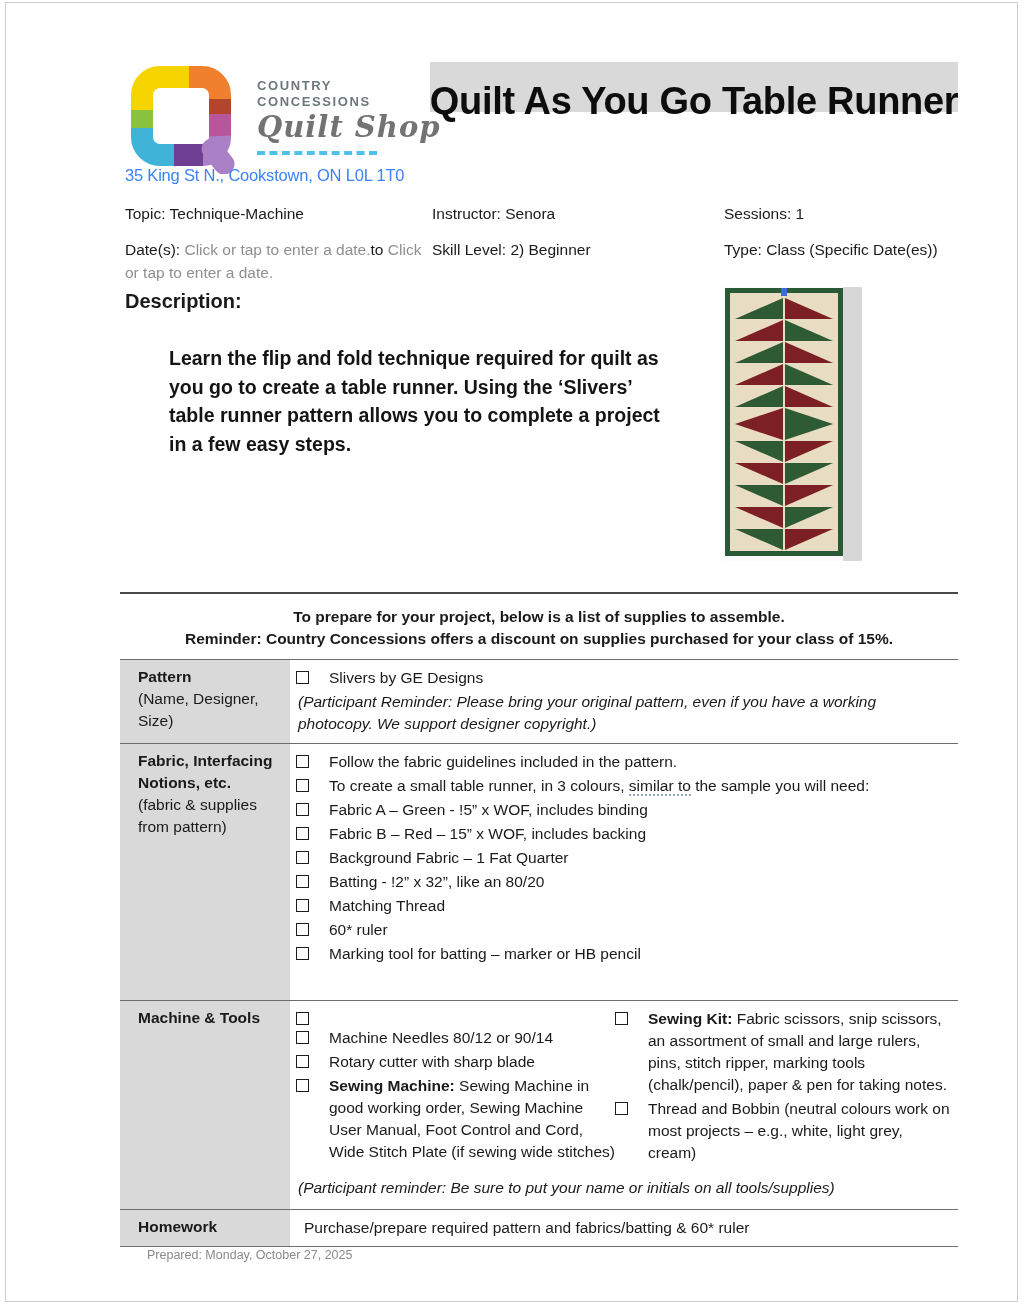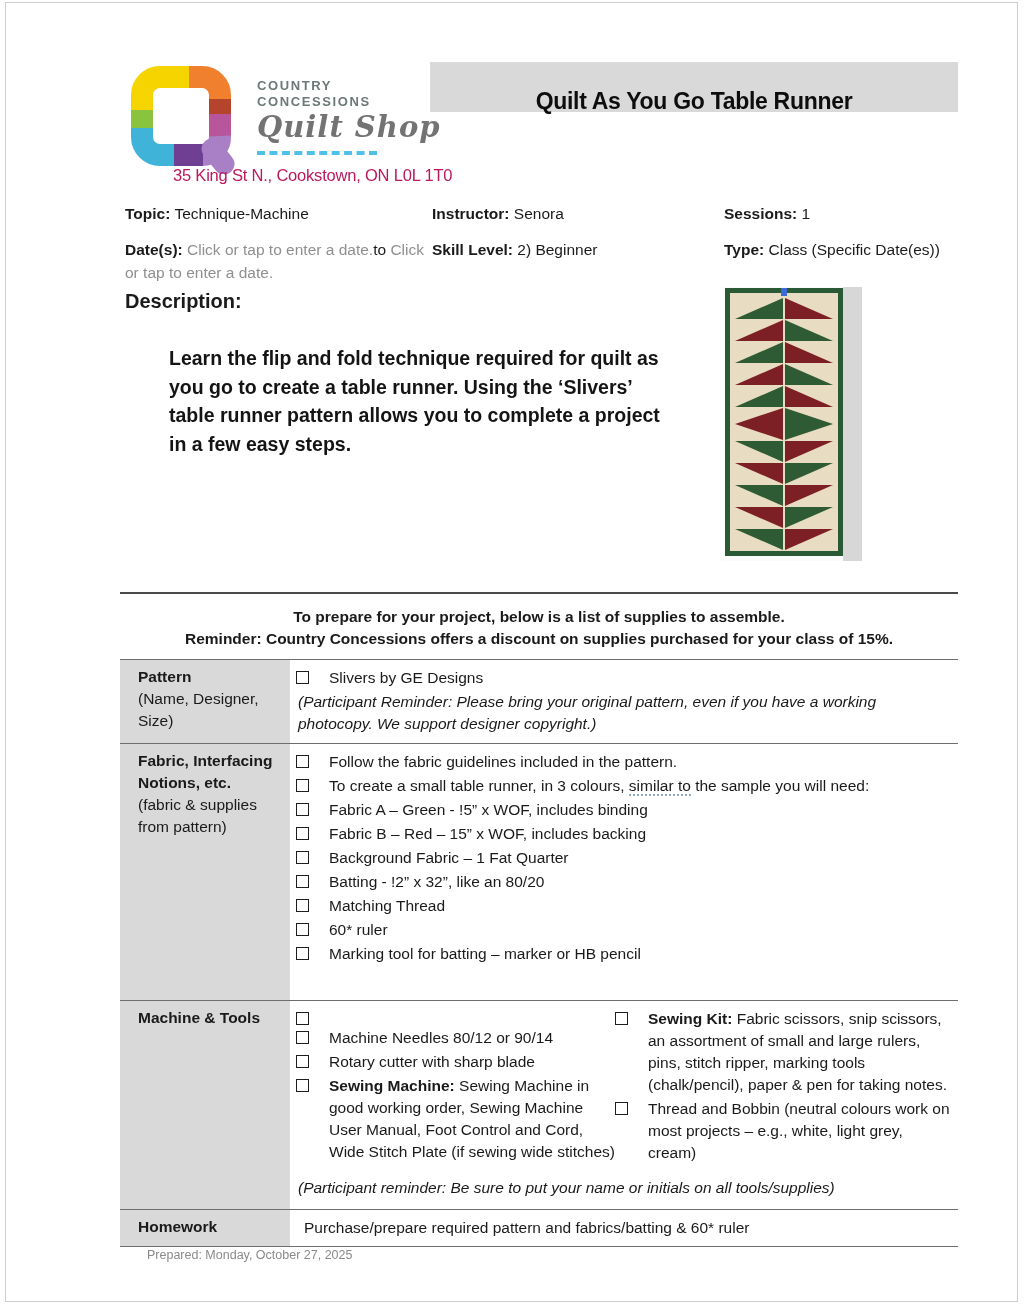--- a/index.html
+++ b/index.html
@@ -12,34 +12,34 @@
   
   .logo-wrap { position:absolute; left:131px; top:66px; width:330px; }
   .logo-row { display:flex; align-items:flex-start; }
   .q-mark { width:118px; height:108px; }
   .brand-text { margin-left:8px; padding-top:12px; }
   .brand-name { color:#6d7878; font-weight:bold; font-size:13px; letter-spacing:1.6px;
                 line-height:16px; }
   .brand-script { font-family:"DejaVu Serif", serif; font-style:italic; font-weight:bold;
                   color:#737373; font-size:29px; line-height:34px; letter-spacing:1px; }
   .brand-dashes { width:120px; border-top:4px dashed #4fc1e9; margin-top:7px; }
-  .address { position:absolute; left:125px; top:166px; font-size:16.5px; color:#be185d;
-             letter-spacing:-0.2px; width:330px;margin-left:48px; }
+  .address { position:absolute; left:125px; top:166px; font-size:16.5px; color:#3b82f6;
+             letter-spacing:-0.2px; width:330px; }
 
   
   .title-band { position:absolute; left:430px; top:62px; width:528px; height:50px;
                 background:#d9d9d9; display:flex; align-items:center; justify-content:center; }
-  .title-band span { font-size:23px; font-weight:800; color:#0d0d0d; letter-spacing:-0.3px;
+  .title-band span { font-size:38px; font-weight:800; color:#0d0d0d; letter-spacing:-0.3px;
                      white-space:nowrap;margin-top:28px; }
 
   
   .meta { position:absolute; left:125px; top:202px; width:833px; display:grid;
           grid-template-columns:307px 292px 234px; row-gap:13px;
           font-size:15.5px; line-height:23px; }
-  .meta b { font-weight:bold; }
+  .meta b { font-weight:normal; }
   .ph { color:#8f8f8f; }
 
   
   .desc-head { position:absolute; left:125px; top:290px; font-size:20px; font-weight:bold; }
   .desc-body { position:absolute; left:125px; top:344px; width:512px; font-size:19.5px;
                font-weight:bold; line-height:28.5px; color:#141414;margin-left:44px; }
 
   
   .photo { position:absolute; left:723px; top:287px; width:139px; height:274px;
            background:linear-gradient(90deg,#fbfbfb 0 86%,#d7d7d7 86% 100%); }

